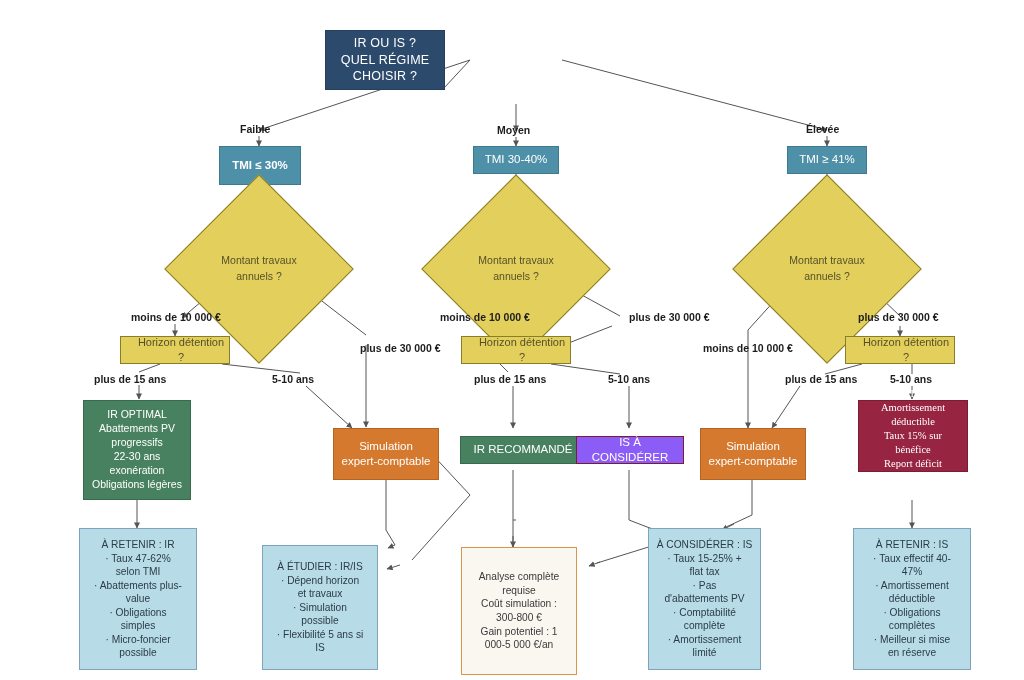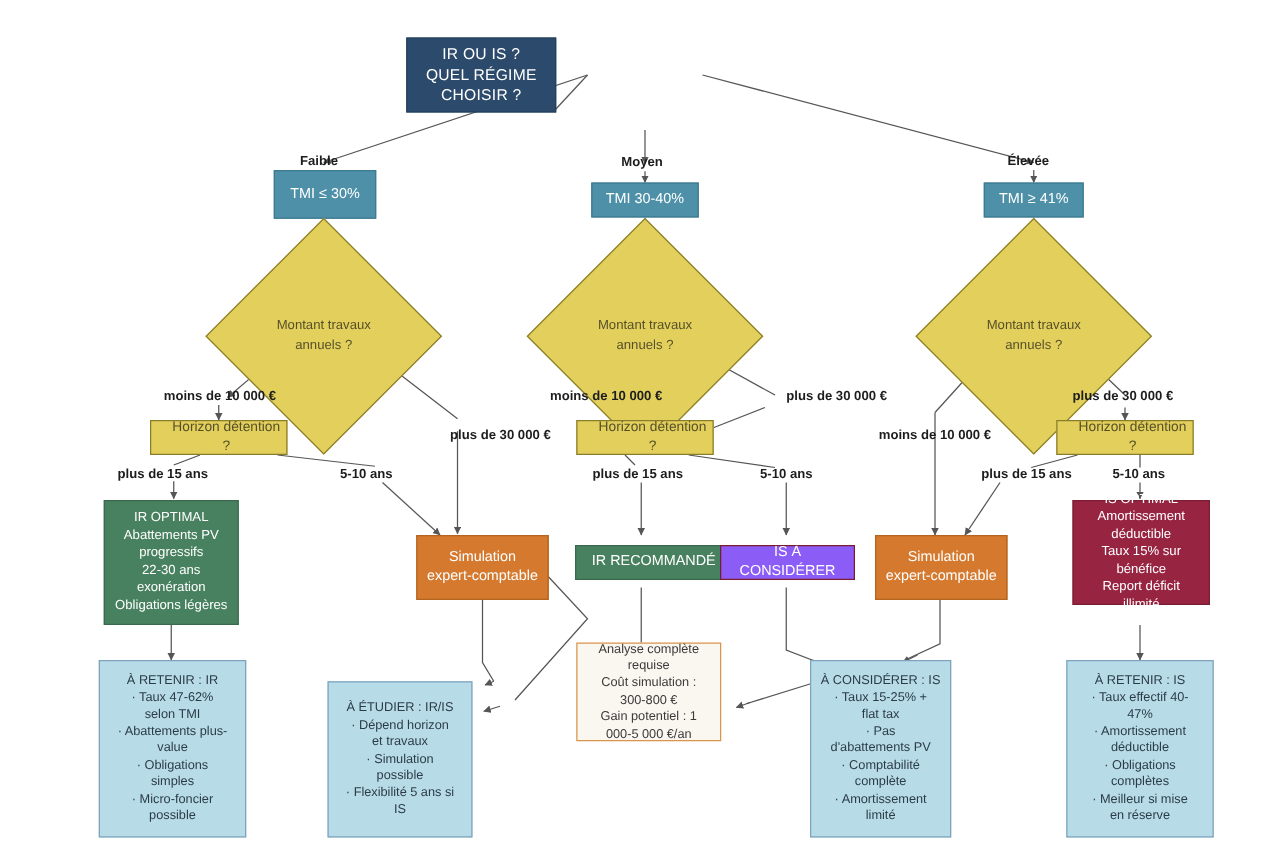--- a/index.html
+++ b/index.html
@@ -238,21 +238,21 @@
     <span class="txt">IR OU IS ?
 QUEL RÉGIME
 CHOISIR ?</span>
   </div>
 
 
   <div class="elabel" style="left:240px;top:123px;">Faible</div>
   <div class="elabel" style="left:497px;top:124px;">Moyen</div>
   <div class="elabel" style="left:806px;top:123px;">Élevée</div>
 
-  <div class="node n-teal" style="left:219px;top:136px;width:82px;height:39px;">
+  <div class="node n-teal" style="left:219px;top:146px;width:82px;height:39px;font-weight:bold;">
     <span class="txt">TMI ≤ 30%</span>
   </div>
   <div class="node n-teal" style="left:473px;top:146px;width:86px;height:28px;">
     <span class="txt">TMI 30-40%</span>
   </div>
   <div class="node n-teal" style="left:787px;top:146px;width:80px;height:28px;">
     <span class="txt">TMI ≥ 41%</span>
   </div>
 
   <div class="diamond" style="left:192px;top:202px;width:134px;height:134px;">
@@ -315,21 +315,21 @@
 
   <div class="node n-redflat" style="left:576px;top:436px;width:108px;height:28px;">
     <span class="txt">IS À CONSIDÉRER</span>
   </div>
 
   <div class="node n-orange" style="left:700px;top:428px;width:106px;height:52px;">
     <span class="txt">Simulation
 expert-comptable</span>
   </div>
 
-  <div class="node n-red" style="left:858px;top:400px;width:110px;height:84px;">
+  <div class="node n-red" style="left:858px;top:400px;width:110px;height:72px;font-family:Liberation Serif, serif;">
     <span class="txt">IS OPTIMAL
 Amortissement
 déductible
 Taux 15% sur
 bénéfice
 Report déficit
 illimité</span>
   </div>
 
   <div class="node n-lightblue" style="left:79px;top:528px;width:118px;height:142px;">
@@ -347,21 +347,21 @@
   <div class="node n-lightblue" style="left:262px;top:545px;width:116px;height:125px;">
     <span class="txt">À ÉTUDIER : IR/IS
 · Dépend horizon
 et travaux
 · Simulation
 possible
 · Flexibilité 5 ans si
 IS</span>
   </div>
 
-  <div class="node n-cream" style="left:461px;top:514px;width:116px;height:79px;">
+  <div class="node n-cream" style="left:461px;top:547px;width:116px;height:128px;">
     <span class="txt">Analyse complète
 requise
 Coût simulation :
 300-800 €
 Gain potentiel : 1
 000-5 000 €/an</span>
   </div>
 
   <div class="node n-lightblue" style="left:648px;top:528px;width:113px;height:142px;">
     <span class="txt">À CONSIDÉRER : IS

